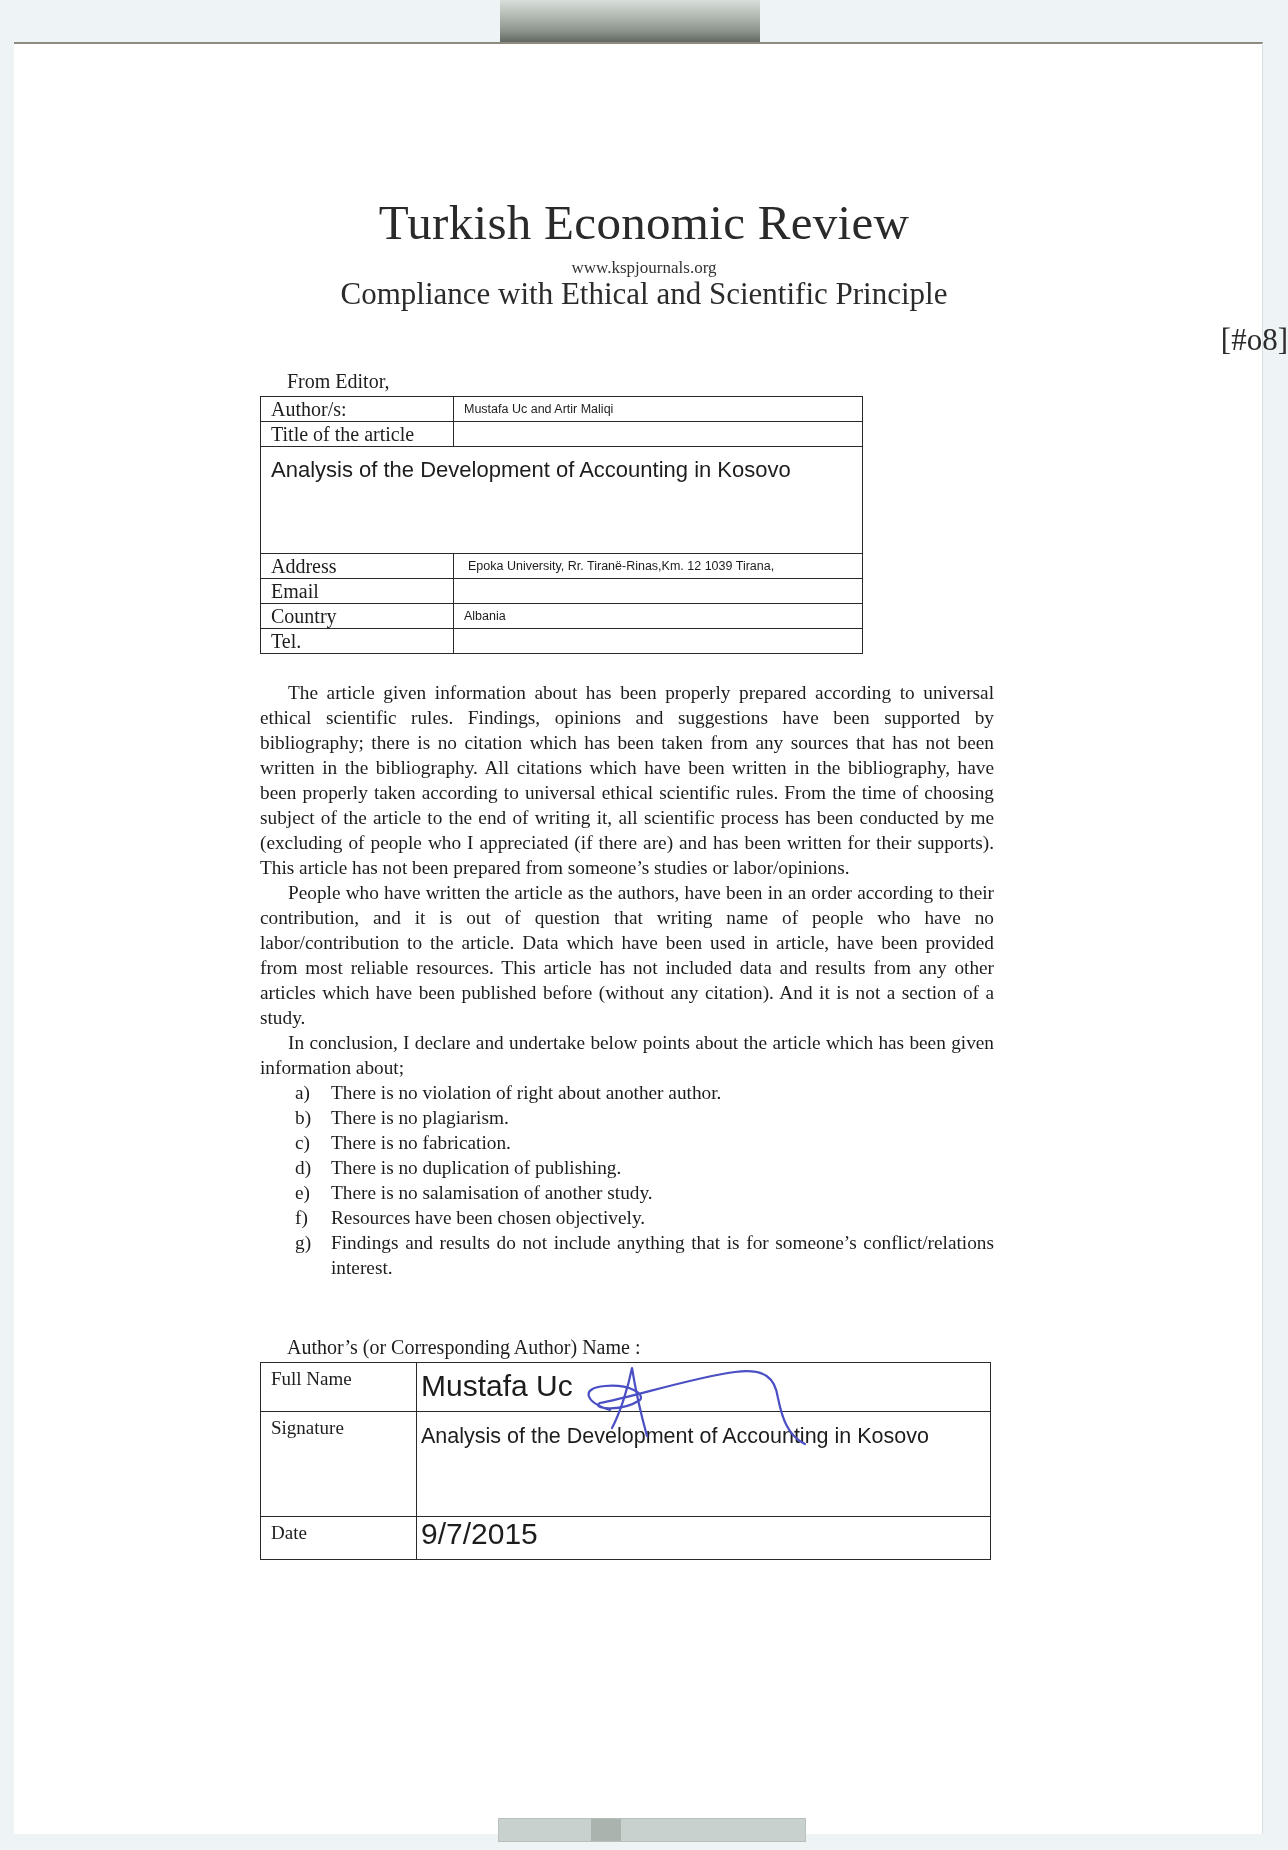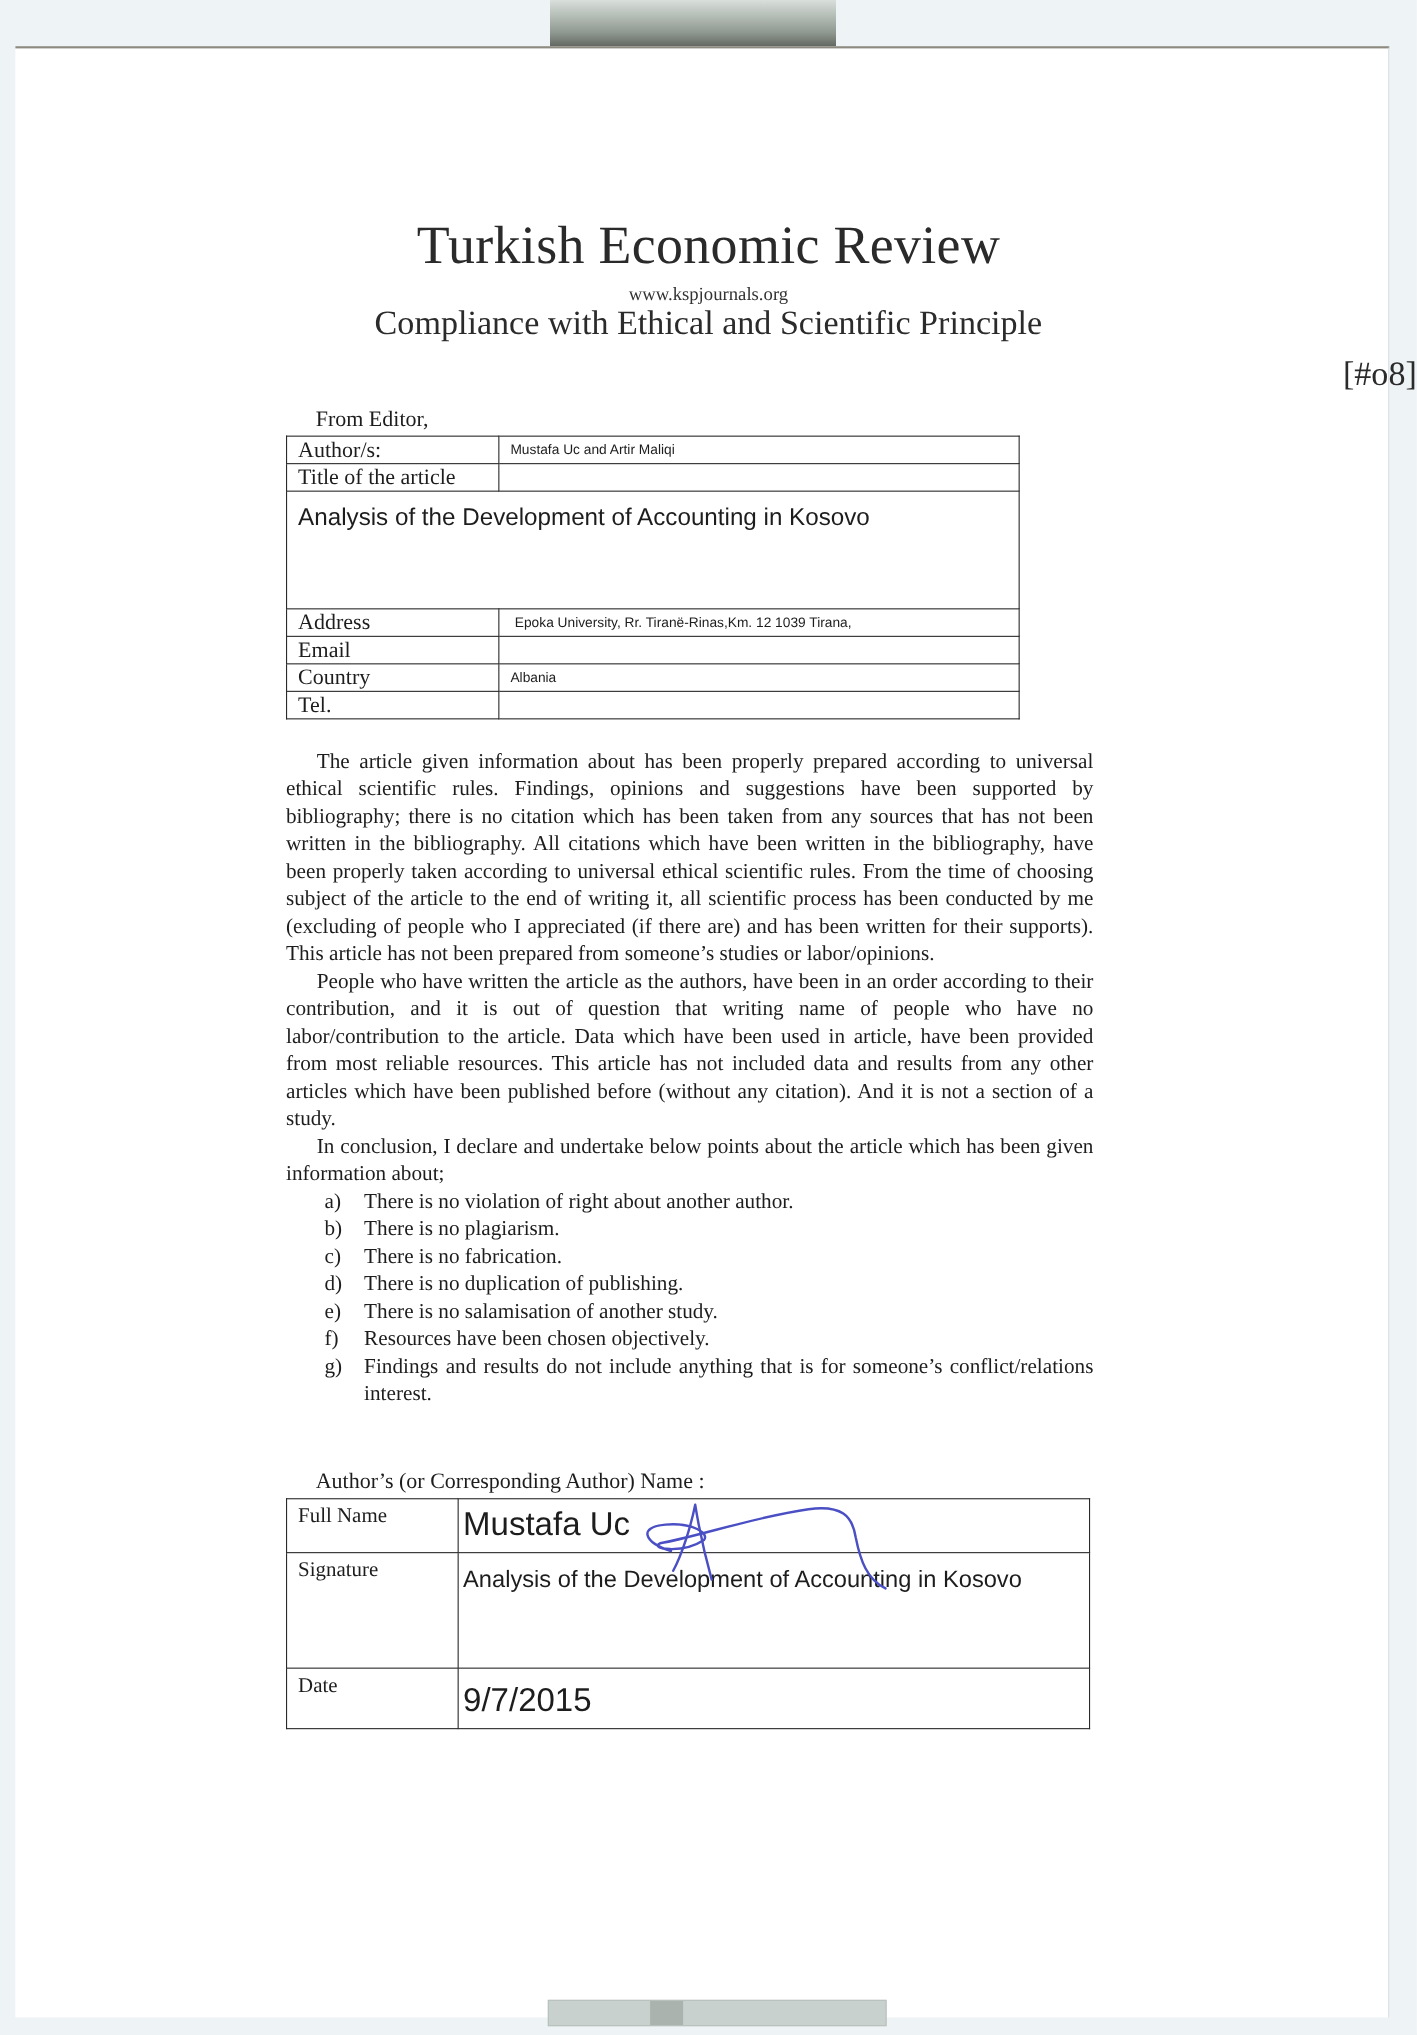--- a/index.html
+++ b/index.html
@@ -33,21 +33,21 @@
   }
   .journal-url { left: 0; width: 1288px; top: 258px; text-align: center; font-size: 17px; color: #333; }
   .form-title {
     left: 0; width: 1288px; top: 276px; text-align: center;
     font-size: 31px; font-weight: normal; color: #2b2b2b;
   }
   .form-number { left: 0; width: 1288px; top: 322px; text-align: right; font-size: 31px; color: #2b2b2b; }
   .salutation { left: 287px; top: 370px; font-size: 20px; }
 
   table.info {
-    position: absolute; left: 260px; top: 396px; width: 667px;
+    position: absolute; left: 260px; top: 396px; width: 603px;
     border-collapse: collapse; font-size: 20px;
   }
   table.info td { border: 1.5px solid #2a2a2a; padding: 0 10px; height: 24px; vertical-align: middle; }
   table.info td.lbl { width: 172px; padding-left: 10px; }
   table.info td.val { font-family: "Liberation Sans", sans-serif; font-size: 12.5px; }
   table.info td.title-val {
     height: 96px; vertical-align: top; padding-top: 10px;
     font-family: "Liberation Sans", sans-serif; font-size: 22px;
   }
   table.info td.addr { padding-left: 14px; }
@@ -63,21 +63,21 @@
 
   .author-caption { left: 287px; top: 1336px; font-size: 20px; }
   table.sign {
     position: absolute; left: 260px; top: 1362px; width: 731px;
     border-collapse: collapse; font-size: 19px;
   }
   table.sign td { border: 1.5px solid #2a2a2a; vertical-align: top; }
   table.sign td.lbl { width: 135px; padding: 5px 10px; }
   table.sign td.name-val { height: 42px; padding: 6px 4px 0 4px; font-family: "Liberation Sans", sans-serif; font-size: 30px; }
   table.sign td.sig-val { height: 92px; padding: 12px 4px 0 4px; font-family: "Liberation Sans", sans-serif; font-size: 21.5px; }
-  table.sign td.date-val { height: 42px; padding: 12px 4px 0 4px; font-family: "Liberation Sans", sans-serif; font-size: 30px; margin-left: 43px; }
+  table.sign td.date-val { height: 42px; padding: 0 4px 0 4px; font-family: "Liberation Sans", sans-serif; font-size: 30px; margin-left: 43px; }
   .signature-stroke { position: absolute; left: 560px; top: 1358px; width: 290px; height: 110px; pointer-events: none; }
 </style>
 </head>
 <body>
 
 <div class="scan-clip-top"></div>
 <div class="page"></div>
 
 <div class="abs journal-title">Turkish Economic Review</div>
 <div class="abs journal-url">www.kspjournals.org</div>

